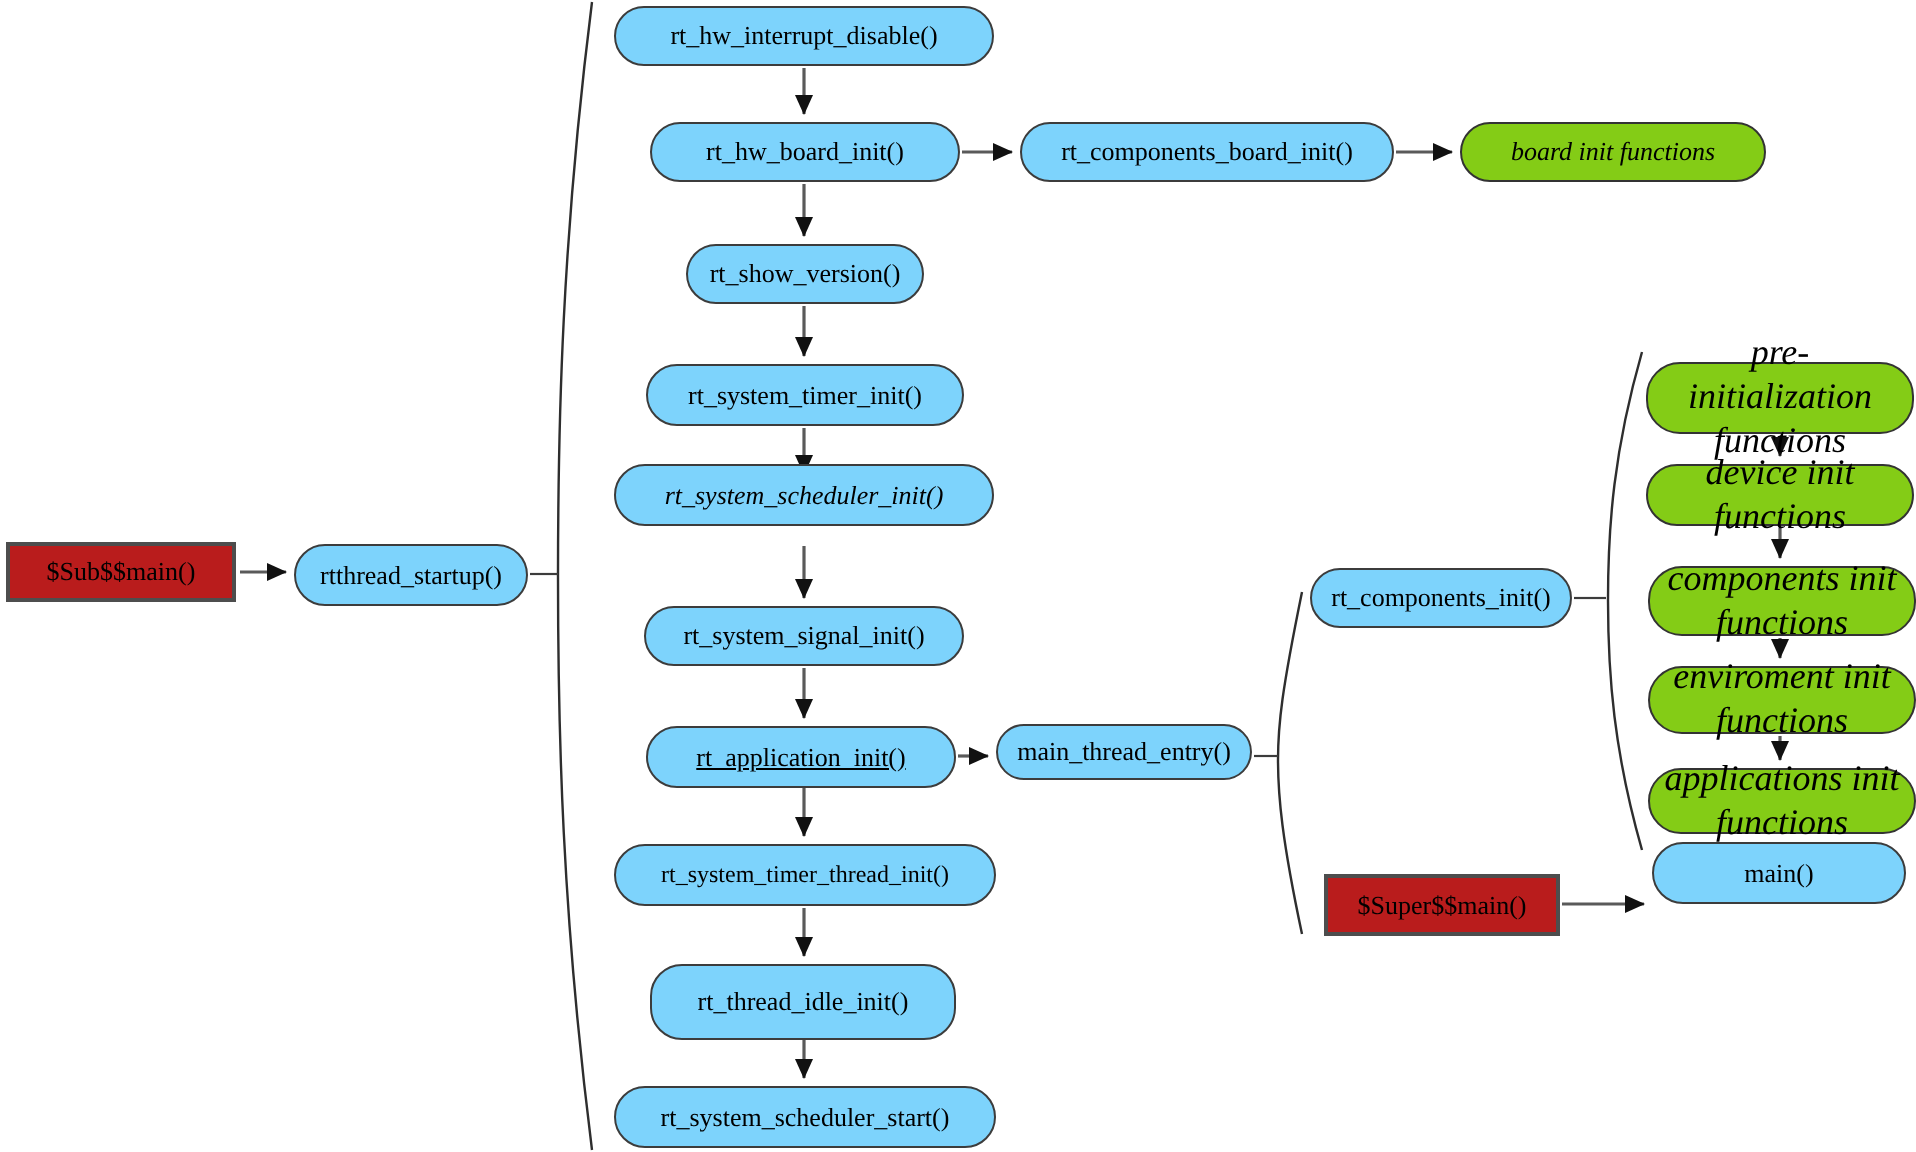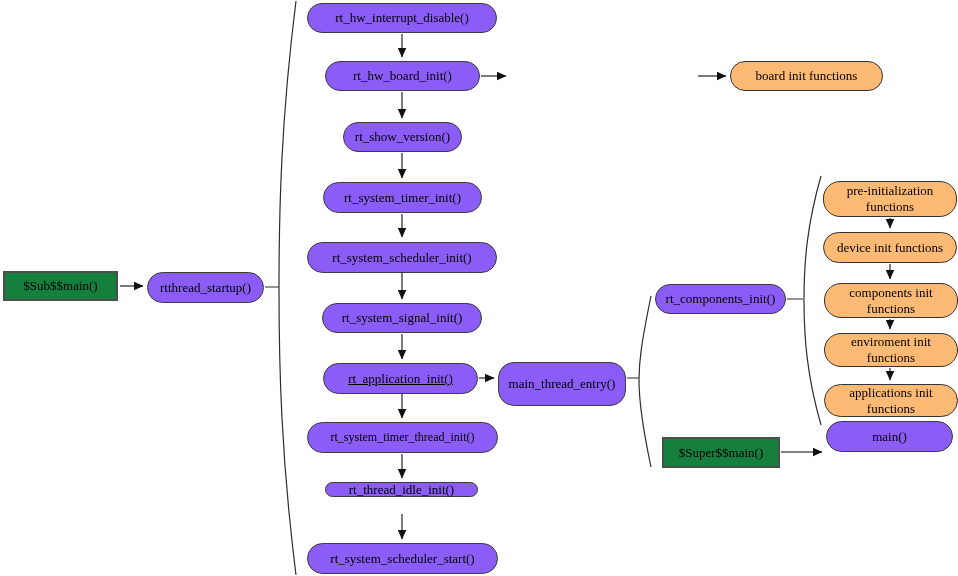--- a/index.html
+++ b/index.html
@@ -3,27 +3,27 @@
 <meta charset="utf-8">
 <style>
   html,body{margin:0;padding:0;background:#ffffff;}
   .canvas{
     position:relative;width:958px;height:576px;background:#ffffff;overflow:hidden;
     font-family:"Liberation Serif","DejaVu Serif",serif;color:#000;
   }
   .connectors{position:absolute;left:0;top:0;width:958px;height:576px;}
   .node{
     position:absolute;display:flex;align-items:center;justify-content:center;
-    text-align:center;font-size:13px;line-height:1.2;background:#8b5cf6;
+    text-align:center;font-size:13px;line-height:1.2;background:#7dd3fc;
     border:1.3px solid #3c3c3c;box-sizing:border-box;white-space:nowrap;
   }
   .pill{border-radius:16px;}
-  .pill2{border-radius:17px;white-space:normal;font-size:13px;line-height:1.22;padding:0 6px;}
-  .blue{background:#fdba74;border:1.4px solid #333;}
-  .tan{background:#15803d;border:2px solid #4d4d4d;border-radius:0;}
+  .pill2{border-radius:17px;white-space:normal;font-size:18px;line-height:1.22;padding:0 6px;}
+  .blue{background:#84cc16;border:1.4px solid #333;font-style:italic;}
+  .tan{background:#b91c1c;border:2px solid #4d4d4d;border-radius:0;}
   .conn-line{stroke:#5a5a5a;stroke-width:1.6;}
   .dash-line{stroke:#3c3c3c;stroke-width:1.1;}
   .brace{stroke:#2e2e2e;stroke-width:1.2;fill:none;}
 </style>
 </head>
 <body>
 
 <div class="canvas">
 
   <svg class="connectors" viewBox="0 0 958 576">
@@ -74,30 +74,31 @@
     </g>
   </svg>
 
   <div class="node tan" style="left:3px;top:271px;width:115px;height:30px;">$Sub$$main()</div>
   <div class="node pill" style="left:147px;top:272px;width:117px;height:31px;">rtthread_startup()</div>
 
   <div class="node pill" style="left:307px;top:3px;width:190px;height:30px;">rt_hw_interrupt_disable()</div>
   <div class="node pill" style="left:325px;top:61px;width:155px;height:30px;">rt_hw_board_init()</div>
   <div class="node pill" style="left:343px;top:122px;width:119px;height:30px;">rt_show_version()</div>
   <div class="node pill" style="left:323px;top:182px;width:159px;height:31px;">rt_system_timer_init()</div>
-  <div class="node pill" style="left:307px;top:242px;width:190px;height:31px;">rt_system_scheduler_init()</div>
+  <div class="node pill" style="left:307px;top:232px;width:190px;height:31px;font-style:italic;">rt_system_scheduler_init()</div>
   <div class="node pill" style="left:322px;top:303px;width:160px;height:30px;">rt_system_signal_init()</div>
   <div class="node pill" style="left:323px;top:363px;width:155px;height:31px;text-decoration:underline;">rt_application_init()</div>
   <div class="node pill" style="left:307px;top:422px;width:191px;height:31px;font-size:12px;">rt_system_timer_thread_init()</div>
-  <div class="node pill" style="left:325px;top:482px;width:153px;height:15px;">rt_thread_idle_init()</div>
+  <div class="node pill" style="left:325px;top:482px;width:153px;height:38px;">rt_thread_idle_init()</div>
   <div class="node pill" style="left:307px;top:543px;width:191px;height:31px;">rt_system_scheduler_start()</div>
 
+  <div class="node pill" style="left:510px;top:61px;width:187px;height:30px;">rt_components_board_init()</div>
   <div class="node pill blue" style="left:730px;top:61px;width:153px;height:30px;">board init functions</div>
 
-  <div class="node pill" style="left:498px;top:362px;width:128px;height:44px;">main_thread_entry()</div>
+  <div class="node pill" style="left:498px;top:362px;width:128px;height:28px;">main_thread_entry()</div>
   <div class="node pill" style="left:655px;top:284px;width:131px;height:30px;">rt_components_init()</div>
 
   <div class="node pill2 blue" style="left:823px;top:181px;width:134px;height:36px;">pre-initialization functions</div>
   <div class="node pill2 blue" style="left:823px;top:232px;width:134px;height:31px;">device init functions</div>
   <div class="node pill2 blue" style="left:824px;top:283px;width:134px;height:35px;">components init functions</div>
   <div class="node pill2 blue" style="left:824px;top:384px;width:134px;height:33px;">applications init functions</div>
   <div class="node pill2 blue" style="left:824px;top:333px;width:134px;height:34px;">enviroment init functions</div>
 
   <div class="node tan" style="left:662px;top:437px;width:118px;height:31px;">$Super$$main()</div>
   <div class="node pill" style="left:826px;top:421px;width:127px;height:31px;">main()</div>

